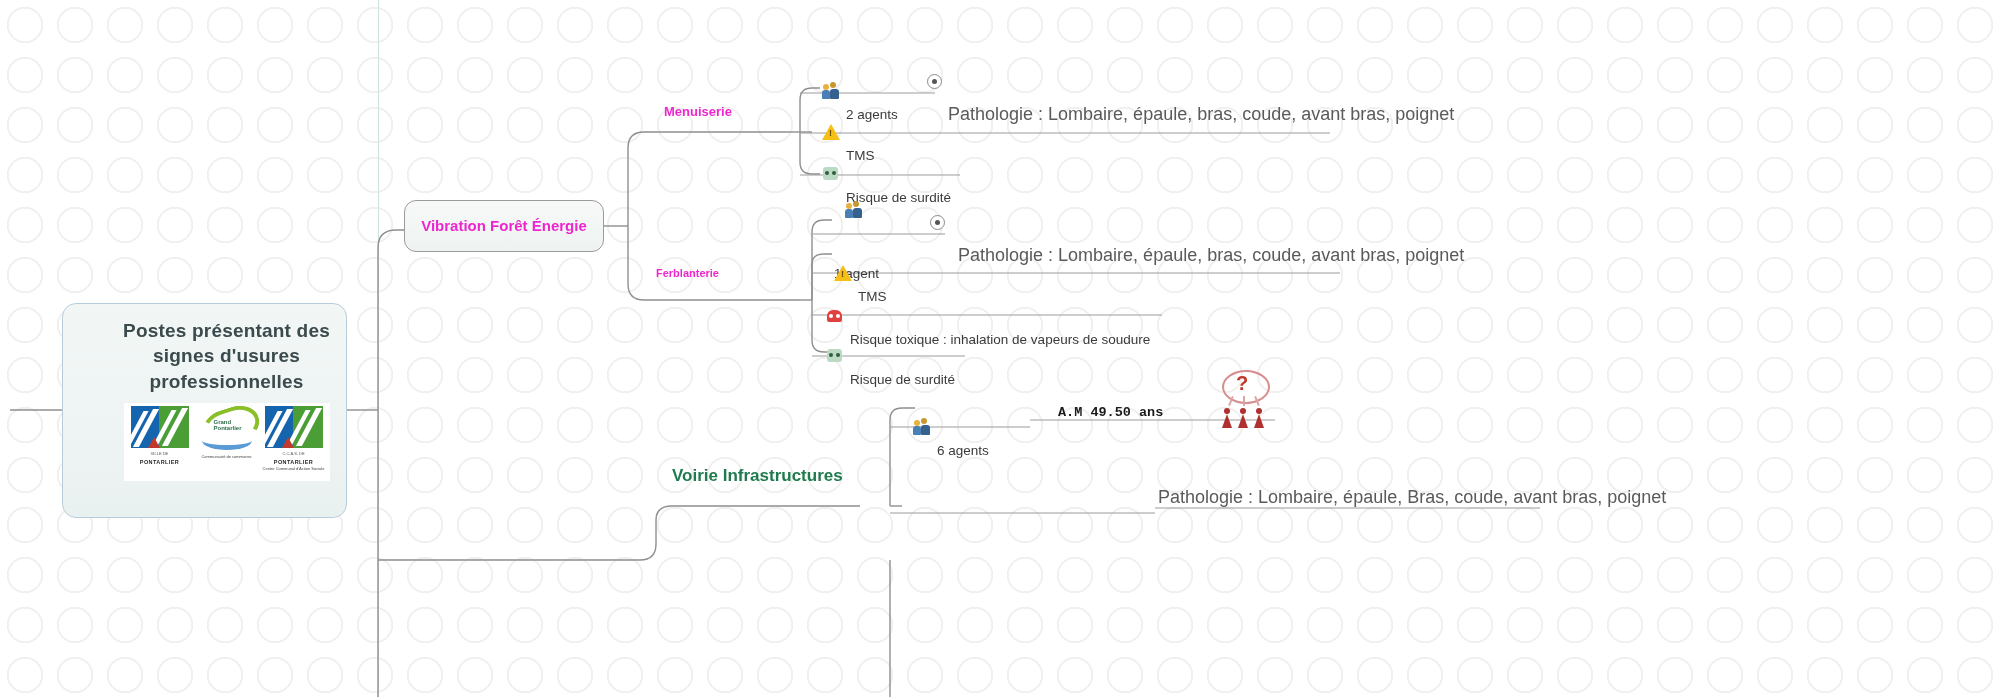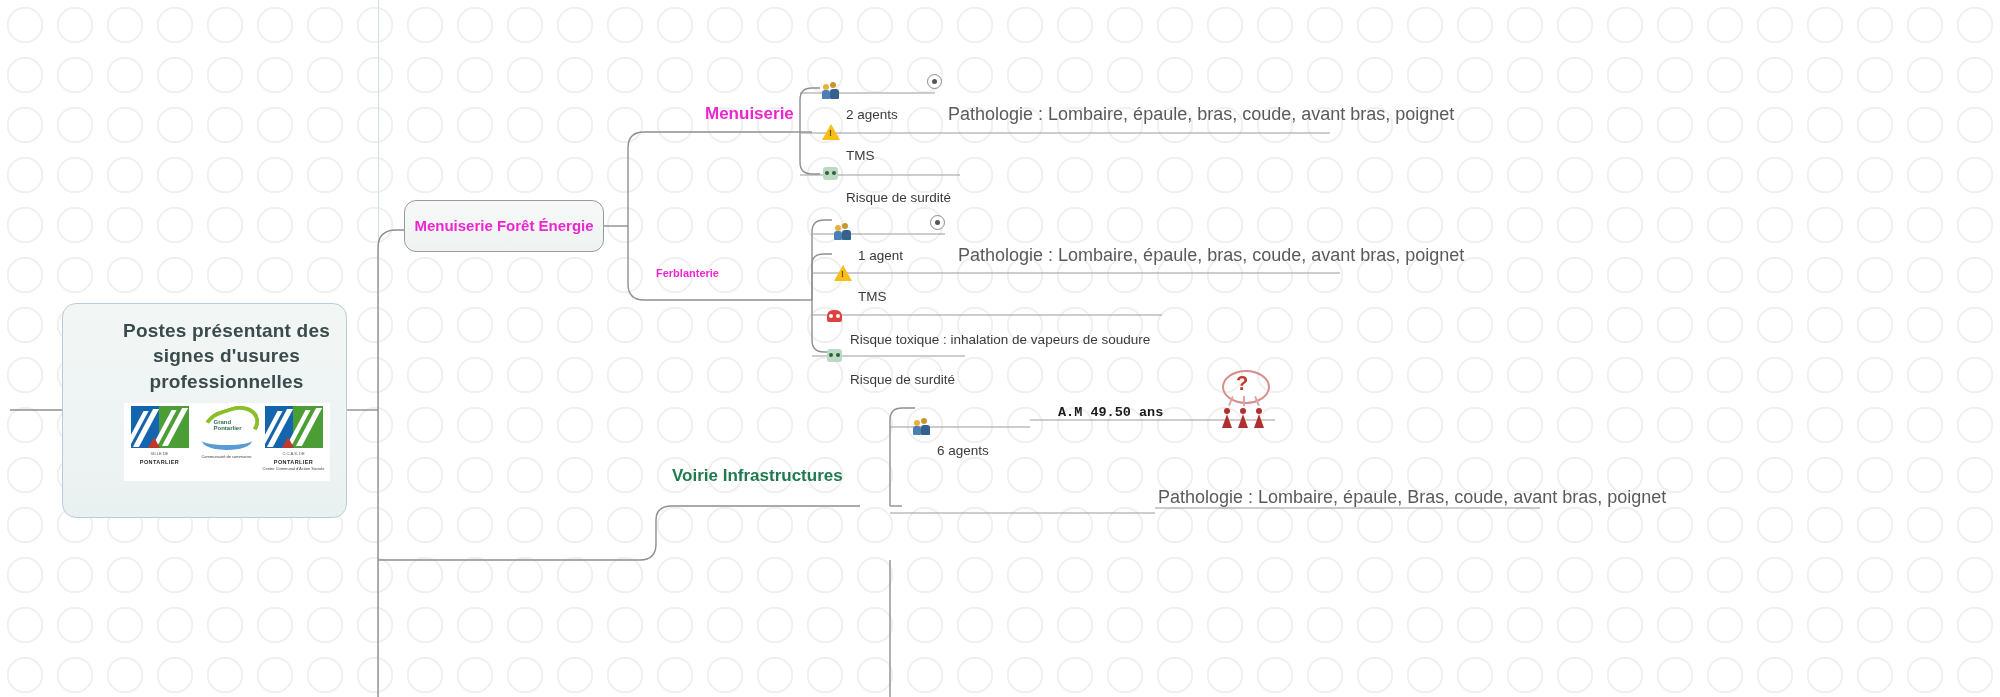--- a/index.html
+++ b/index.html
@@ -114,21 +114,21 @@
     position:absolute; left:16px; top:13px; font-size:6px; font-weight:bold;
     color:#2f6e4e; line-height:1.05; text-align:left;
   }
 
   
   .branch-label {
     position: absolute;
     font-weight: bold;
     white-space: nowrap;
   }
-  .branch-label.menuiserie { left: 705px; top: 104px; font-size: 17px; color: #ee26cf; }
+  .branch-label.menuiserie { left: 664px; top: 104px; font-size: 13px; color: #ee26cf; }
   .branch-label.ferblanterie { left: 656px; top: 267px; font-size: 11px; color: #ee26cf; }
   .branch-label.voirie { left: 672px; top: 466px; font-size: 17px; color: #1f7a4d; }
 
   
   .cat-node {
     position: absolute;
     left: 404px;
     top: 200px;
     width: 200px;
     height: 52px;
@@ -348,21 +348,21 @@
         </div>
         <div class="logo-cap tiny">C.C.A.S. DE</div>
         <div class="logo-cap">PONTARLIER</div>
         <div class="logo-sub">Centre Communal d'Action Sociale</div>
       </div>
 
     </div>
   </div>
 
   <div class="cat-node">
-    <div class="cat-node-label">Menuiserie Forêt Énergie</div>
+    <div class="cat-node-label">Vibration Forêt Énergie</div>
   </div>
 
   <div class="branch-label menuiserie">Menuiserie</div>
   <div class="branch-label ferblanterie">Ferblanterie</div>
   <div class="branch-label voirie">Voirie Infrastructures</div>
 
   <div class="leaf" style="left:822px; top:60px;">
     <span class="leaf-icon">
       <span class="ico-people">
           <span class="h1"></span>
@@ -387,21 +387,21 @@
     <span class="leaf-icon">
       <span class="ico-ear">
           <span class="face"></span>
           <span class="e1"></span>
           <span class="e2"></span>
         </span>
     </span>
     <span class="leaf-text">Risque de surdité</span>
   </div>
 
-  <div class="leaf" style="left:834px; top:201px;">
+  <div class="leaf" style="left:834px; top:201px;flex-direction:column;">
     <span class="leaf-icon">
       <span class="ico-people">
           <span class="h1"></span>
           <span class="h2"></span>
           <span class="b1"></span>
           <span class="b2"></span>
         </span>
     </span>
     <span class="leaf-text">1 agent</span>
   </div>

